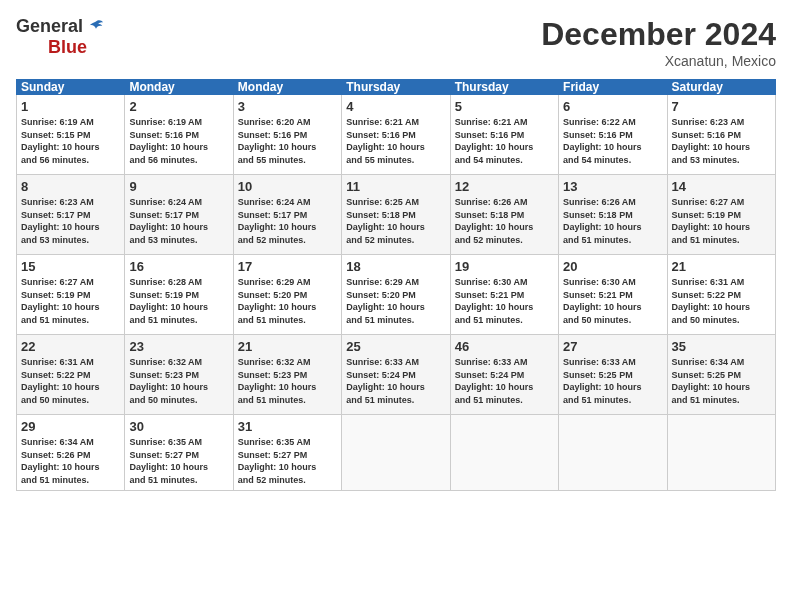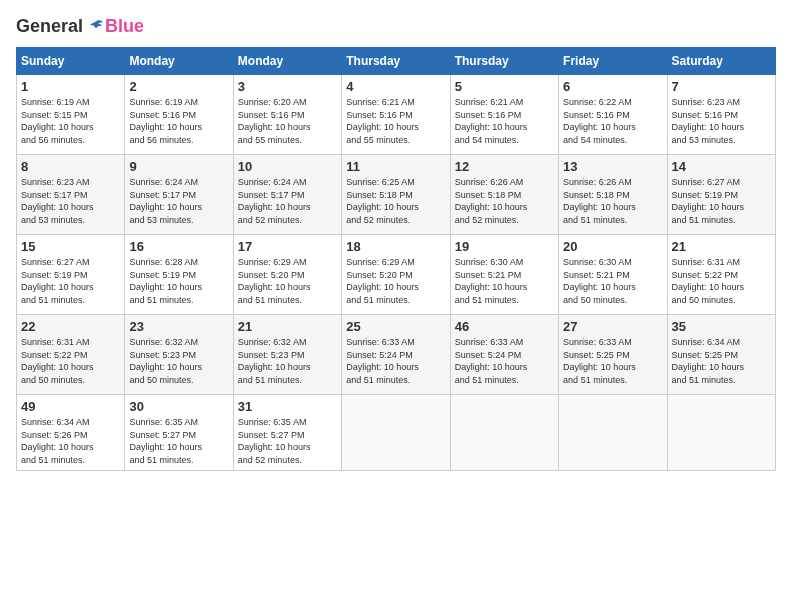--- a/index.html
+++ b/index.html
@@ -11,38 +11,39 @@
       padding: 16px;
     }
     .header-area {
       display: flex;
       justify-content: space-between;
       align-items: flex-start;
       margin-bottom: 10px;
     }
     .logo {
       display: flex;
-      flex-direction: row;
+      flex-direction: column;
       align-items: flex-start;
       text-align: right;
     }
     .logo-text {
       display: flex;
       align-items: center;
       gap: 2px;
     }
     .logo-general {
       font-size: 18px;
       font-weight: bold;
       color: #333;
     }
     .logo-blue {
       font-size: 18px;
       font-weight: bold;
-      color: #ec4899;
+      color: #b91c1c;
+      margin-left: 32px;
     }
     .logo-icon {
       width: 18px;
       height: 18px;
       margin-left: 2px;
     }
     .title-area {
       text-align: right;
     }
     .month-title {
@@ -55,21 +56,21 @@
       color: #555;
     }
     .calendar-table {
       width: 100%;
       border-collapse: collapse;
       font-size: 10px;
     }
     .calendar-table th {
       background-color: #2a6db5;
       color: #fff;
-      padding: 6px 4px;
+      padding: 0 4px;
       text-align: left;
       font-size: 12px;
       font-weight: bold;
       border: 1px solid #2a6db5;
     }
     .calendar-table td {
       border: 1px solid #ccc;
       padding: 4px;
       vertical-align: top;
       width: calc(100% / 7);
@@ -83,40 +84,45 @@
       font-size: 13px;
       font-weight: bold;
       color: #333;
       display: block;
       margin-bottom: 2px;
     }
     .day-info {
       font-size: 9px;
       color: #333;
       line-height: 1.4;
+      font-weight: bold;
     }
     .empty-cell {
       background: #f9f9f9 !important;
     }
     .last-row td {
       height: 70px;
     }
   </style>
 </head>
 <body>
 
 <div class="header-area">
   <div class="logo">
     <div class="logo-text">
       <span class="logo-general">General</span>
       <svg class="logo-icon" viewBox="0 0 20 20">
         <path d="M10 4 C12 2, 16 2, 18 5 C16 4, 14 5, 12 7 C14 6, 16 7, 17 9 C14 8, 11 9, 10 12 C9 9, 6 7, 3 8 C5 6, 8 5, 10 4Z" fill="#2a6db5"></path>
       </svg>
     </div>
     <span class="logo-blue">Blue</span>
+  </div>
+  <div class="title-area">
+    <div class="month-title">December 2024</div>
+    <div class="location-title">Xcanatun, Mexico</div>
   </div>
 </div>
 
 <table class="calendar-table">
   <thead>
     <tr>
       <th>Sunday</th>
       <th>Monday</th>
       <th>Monday</th>
       <th>Thursday</th>
@@ -381,21 +387,21 @@
         <div class="day-info">
           Sunrise: 6:34 AM<br>
           Sunset: 5:25 PM<br>
           Daylight: 10 hours<br>
           and 51 minutes.
         </div>
       </td>
       </tr>
       <tr class="last-row">
         <td>
-        <span class="day-number">49</span>
+        <span class="day-number">29</span>
         <div class="day-info">
           Sunrise: 6:34 AM<br>
           Sunset: 5:26 PM<br>
           Daylight: 10 hours<br>
           and 51 minutes.
         </div>
       </td>
         <td>
         <span class="day-number">30</span>
         <div class="day-info">

